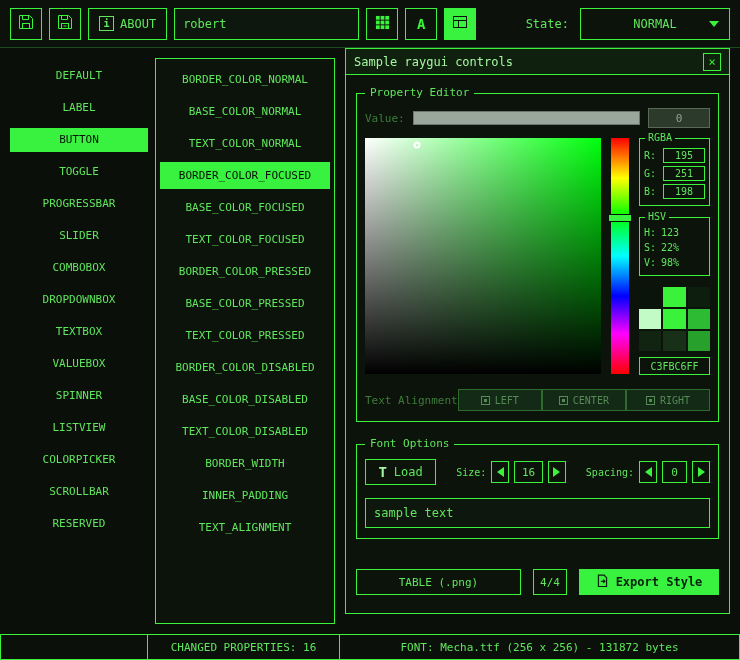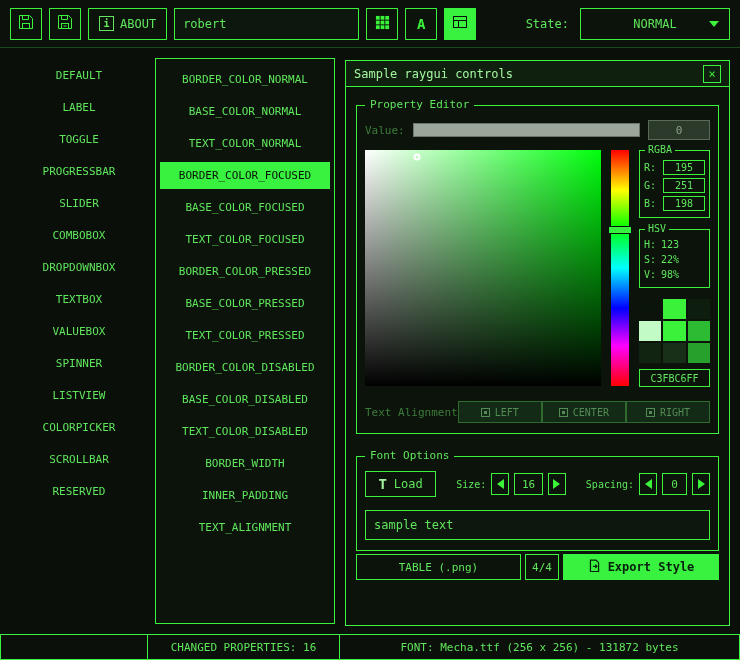--- a/index.html
+++ b/index.html
@@ -77,21 +77,21 @@
     position:absolute;left:155px;top:58px;width:180px;height:566px;
     border:1px solid var(--border);background:var(--panel);padding:7px 4px;
   }
   .pitem{
     height:27px;line-height:27px;text-align:center;margin-bottom:5px;
     font-size:11px;cursor:pointer;
   }
   .pitem.selected{background:var(--accent);color:var(--on-accent);}
   
   .sample-window{
-    position:absolute;left:345px;top:60px;width:385px;height:566px;
+    position:absolute;left:345px;top:48px;width:385px;height:566px;
     border:1px solid var(--border);background:var(--panel);
     display:flex;flex-direction:column;
   }
   .win-title{
     height:26px;background:var(--titlebg);border-bottom:1px solid var(--border);
     display:flex;align-items:center;padding:0 8px;color:var(--text-bright);flex:none;
   }
   .close-btn{
     margin-left:auto;width:18px;height:18px;border:1px solid var(--border);
     background:transparent;color:var(--border);
@@ -171,21 +171,21 @@
   .spin-val{
     height:22px;border:1px solid var(--border);
     display:flex;align-items:center;justify-content:center;font-size:11px;color:var(--text);
   }
   .spin-val.size{width:32px;}
   .spin-val.spacing{width:28px;}
   .sample-input{
     margin-top:13px;height:30px;width:100%;border:1px solid var(--border);
     background:var(--input-bg);color:var(--text);padding:0 8px;font:inherit;outline:none;
   }
-  .export-row{display:flex;gap:4px;margin-top:3px;}
+  .export-row{display:flex;gap:12px;margin-top:30px;}
   .fmt-btn{width:165px;height:26px;border:1px solid var(--border);background:var(--panel);color:var(--text);font-size:11px;}
   .pages-box{
     width:34px;height:26px;border:1px solid var(--border);
     display:flex;align-items:center;justify-content:center;font-size:11px;color:var(--text);
   }
   .export-btn{
     flex:1;height:26px;background:var(--accent);border:1px solid var(--accent);color:#06210a;
     font-weight:bold;display:flex;align-items:center;justify-content:center;gap:7px;font-size:12px;text-align:center;
   }
   
@@ -258,20 +258,21 @@
     <span class="state-label">State:</span>
     <div class="dropdown">
       <span>NORMAL</span>
       <span class="chev"></span>
     </div>
   </header>
 
   <nav class="controls-list">
     <div class="citem">DEFAULT</div>
     <div class="citem">LABEL</div>
+    <div class="citem selected">BUTTON</div>
     <div class="citem">TOGGLE</div>
     <div class="citem">PROGRESSBAR</div>
     <div class="citem">SLIDER</div>
     <div class="citem">COMBOBOX</div>
     <div class="citem">DROPDOWNBOX</div>
     <div class="citem">TEXTBOX</div>
     <div class="citem">VALUEBOX</div>
     <div class="citem">SPINNER</div>
     <div class="citem">LISTVIEW</div>
     <div class="citem">COLORPICKER</div>

